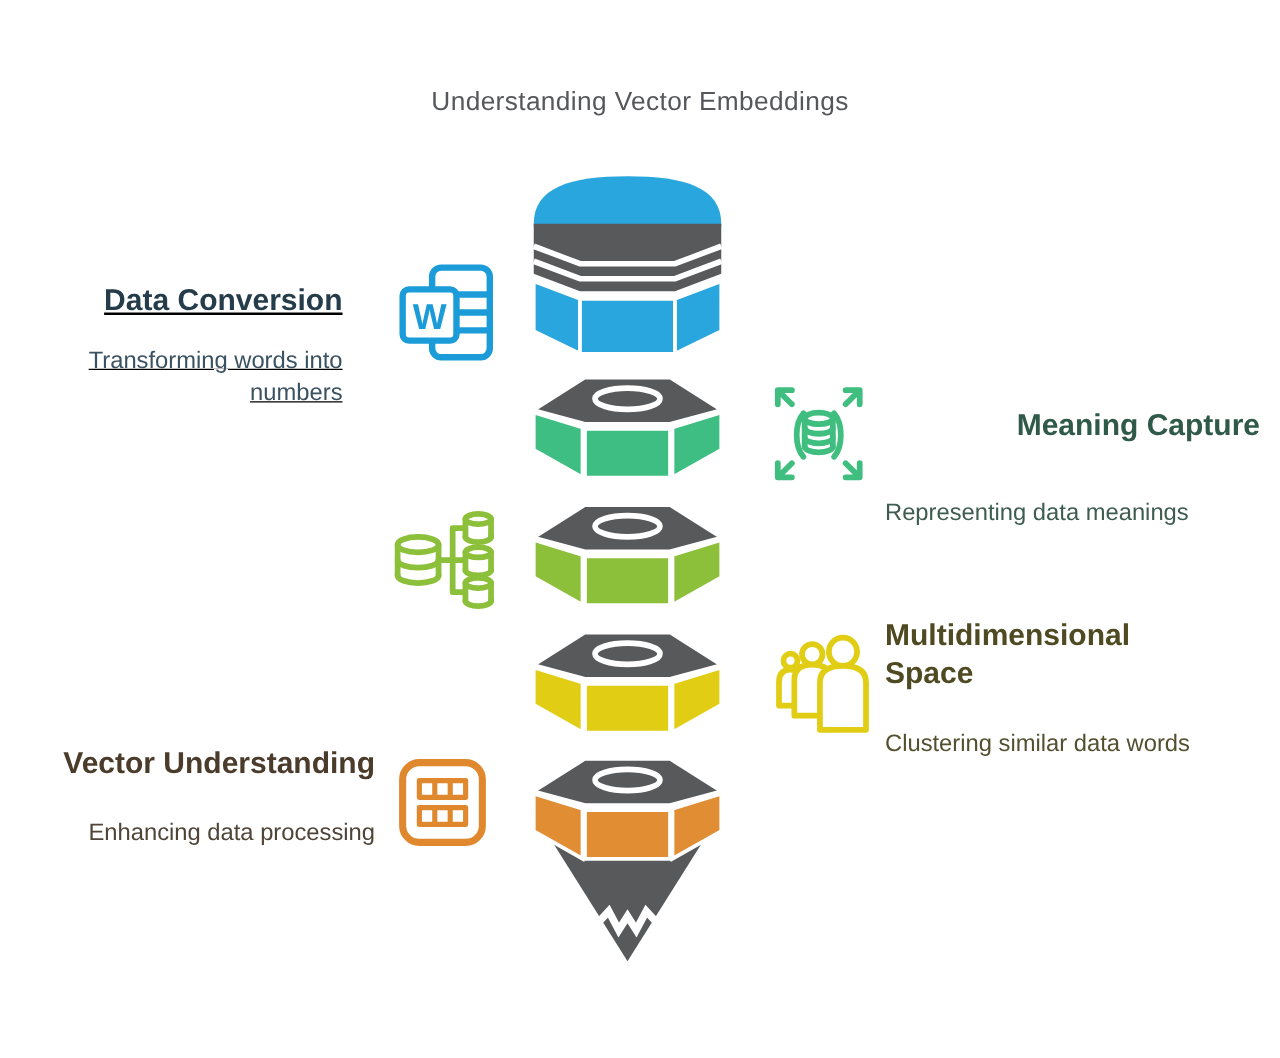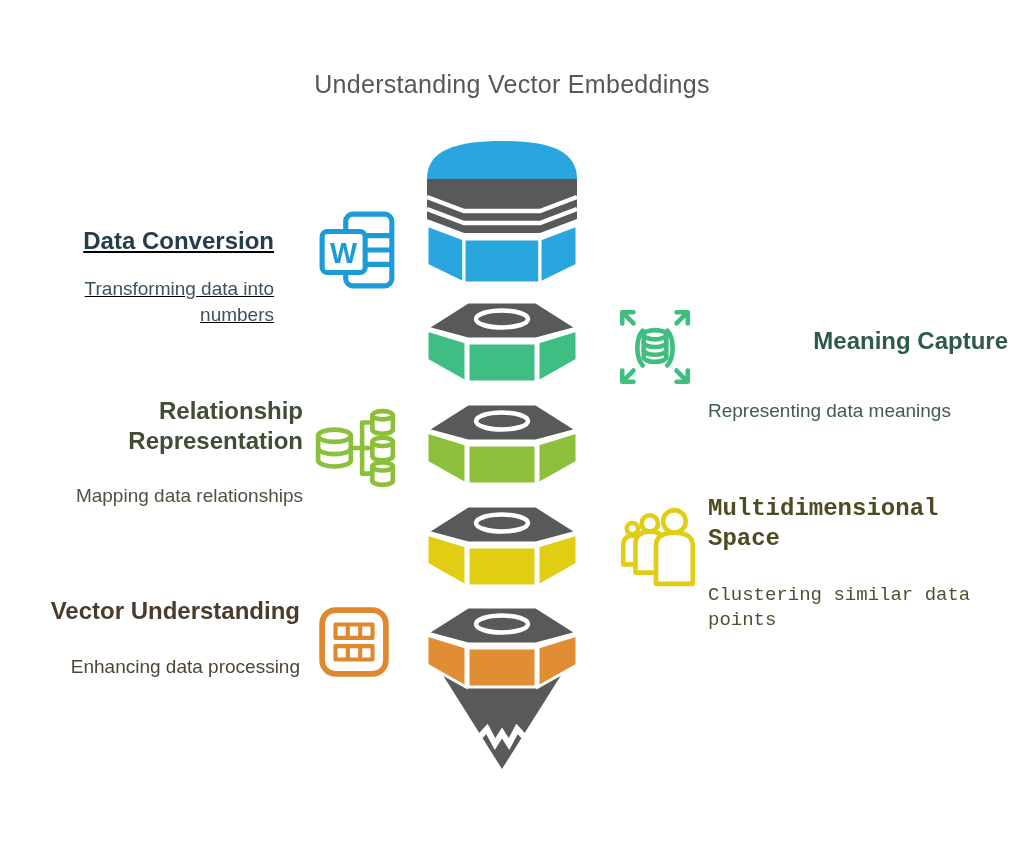--- a/index.html
+++ b/index.html
@@ -2,39 +2,39 @@
 <html style="--title-text: #56575B; --pencil-gray: #58595B; --segment-blue: #29A6DE; --segment-green: #3EBE82; --segment-lime: #8CBF3A; --segment-yellow: #E2CD15; --segment-orange: #E08D33; --icon-blue: #1B9CD8; --icon-green: #3FBE7F; --icon-lime: #8CBF3A; --icon-yellow: #E2CD15; --icon-orange: #E0882E; --heading-1: #253C4B; --subtitle-1: #3A5262; --heading-2: #2F5A49; --subtitle-2: #3E5C50; --heading-3: #424D35; --subtitle-3: #4A5540; --heading-4: #4F4A22; --subtitle-4: #534F2F; --heading-5: #4B3B2B; --subtitle-5: #4F4436;"><head>
 <meta charset="utf-8">
 <style>
   html,body{margin:0;padding:0;background:#fff;}
   #canvas{
     position:relative;width:1024px;height:846px;background:#fff;
     font-family:"Liberation Sans",sans-serif;overflow:hidden;
   }
   .page-title{
     position:absolute;top:70px;left:0;width:100%;margin:0;
-    text-align:center;font-size:25px;font-weight:400;letter-spacing:.3px;
+    text-align:center;font-size:21px;font-weight:400;letter-spacing:.3px;
     color:var(--title-text);
   }
   
   .feature{position:absolute;}
   .f-left{width:252px;text-align:right;}
   .f-right{width:300px;text-align:left;}
   .ftitle{margin:0;font-size:24px;font-weight:700;line-height:1.27;}
   .fsub{margin:0;font-size:19px;line-height:1.32;}
   .f1{right:750px;top:226px;text-decoration:underline;}
   .f1 .ftitle{color:var(--heading-1);}
   .f1 .fsub{color:var(--subtitle-1);margin-top:20px;}
   .f2{left:708px;top:326px;}
   .f2 .ftitle{color:var(--heading-2);text-align:right;}
   .f2 .fsub{color:var(--subtitle-2);margin-top:42px;}
   .f3{right:721px;top:396px;}
   .f3 .ftitle{color:var(--heading-3);}
   .f3 .fsub{color:var(--subtitle-3);margin-top:26px;}
-  .f4{left:708px;top:494px;font-family:Liberation Mono, monospace;}
+  .f4{left:708px;top:494px;}
   .f4 .ftitle{color:var(--heading-4);max-width:240px;}
   .f4 .fsub{color:var(--subtitle-4);margin-top:28px;}
   .f5{right:724px;top:596px;}
   .f5 .ftitle{color:var(--heading-5);}
   .f5 .fsub{color:var(--subtitle-5);margin-top:28px;}
   
   .ficon{position:absolute;}
   .icon1{left:318px;top:210px;}
   .icon2{left:614px;top:304px;}
   .icon3{left:314px;top:404px;}
@@ -94,36 +94,32 @@
     <path d="M50,140 L63,126 L71,141 L78,130 L85,141 L93,126 L106,140" stroke="#fff" stroke-width="6" fill="none"></path>
     <polygon points="3,30 44,4 112,4 153,30 112,41 44,41" fill="var(--pencil-gray)" stroke="#fff" stroke-width="3"></polygon>
     <ellipse cx="78" cy="21" rx="26" ry="8.5" fill="none" stroke="#fff" stroke-width="4.5"></ellipse>
     <polygon points="3,32 42,44 42,84 3,62" fill="var(--segment-orange)" stroke="#fff" stroke-width="3"></polygon>
     <polygon points="44,45 112,45 112,84 44,84" fill="var(--segment-orange)" stroke="#fff" stroke-width="3"></polygon>
     <polygon points="153,32 114,44 114,84 153,62" fill="var(--segment-orange)" stroke="#fff" stroke-width="3"></polygon>
   </svg>
 
   <section class="feature f-left f1">
     <h2 class="ftitle">Data Conversion</h2>
-    <p class="fsub">Transforming data into numbers</p>
+    <p class="fsub">Transforming words into numbers</p>
   </section>
 
   <section class="feature f-right f2">
     <h2 class="ftitle">Meaning Capture</h2>
     <p class="fsub">Representing data meanings</p>
   </section>
 
-  <section class="feature f-left f3">
-    <h2 class="ftitle">Relationship Representation</h2>
-    <p class="fsub">Mapping data relationships</p>
-  </section>
 
   <section class="feature f-right f4">
     <h2 class="ftitle">Multidimensional Space</h2>
-    <p class="fsub">Clustering similar data points</p>
+    <p class="fsub">Clustering similar data words</p>
   </section>
 
   <section class="feature f-left f5">
     <h2 class="ftitle">Vector Understanding</h2>
     <p class="fsub">Enhancing data processing</p>
   </section>
 
   <svg class="ficon icon1" width="80" height="82" viewBox="0 0 78 80">
     <g stroke="var(--icon-blue)" stroke-width="5" fill="none" stroke-linejoin="round">
       <rect x="27" y="4" width="45" height="70" rx="7" fill="#fff"></rect>

